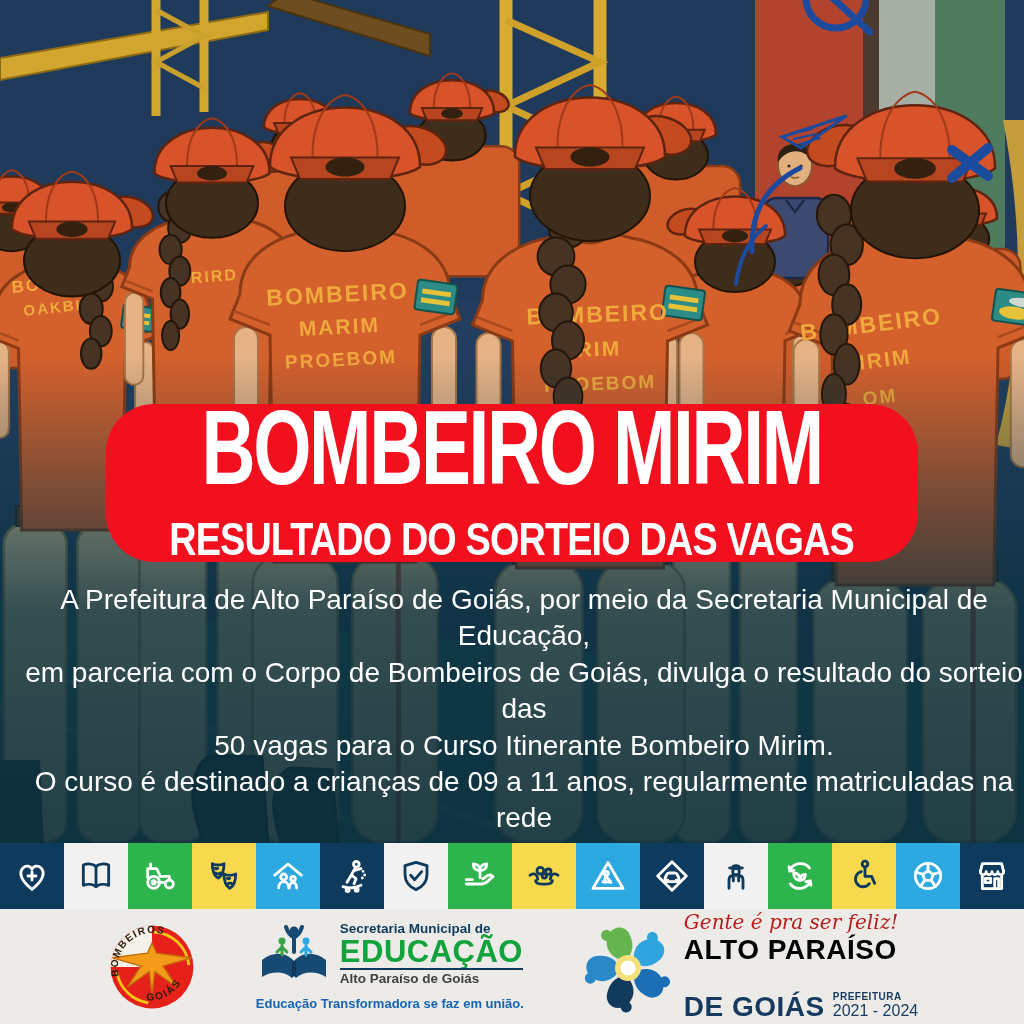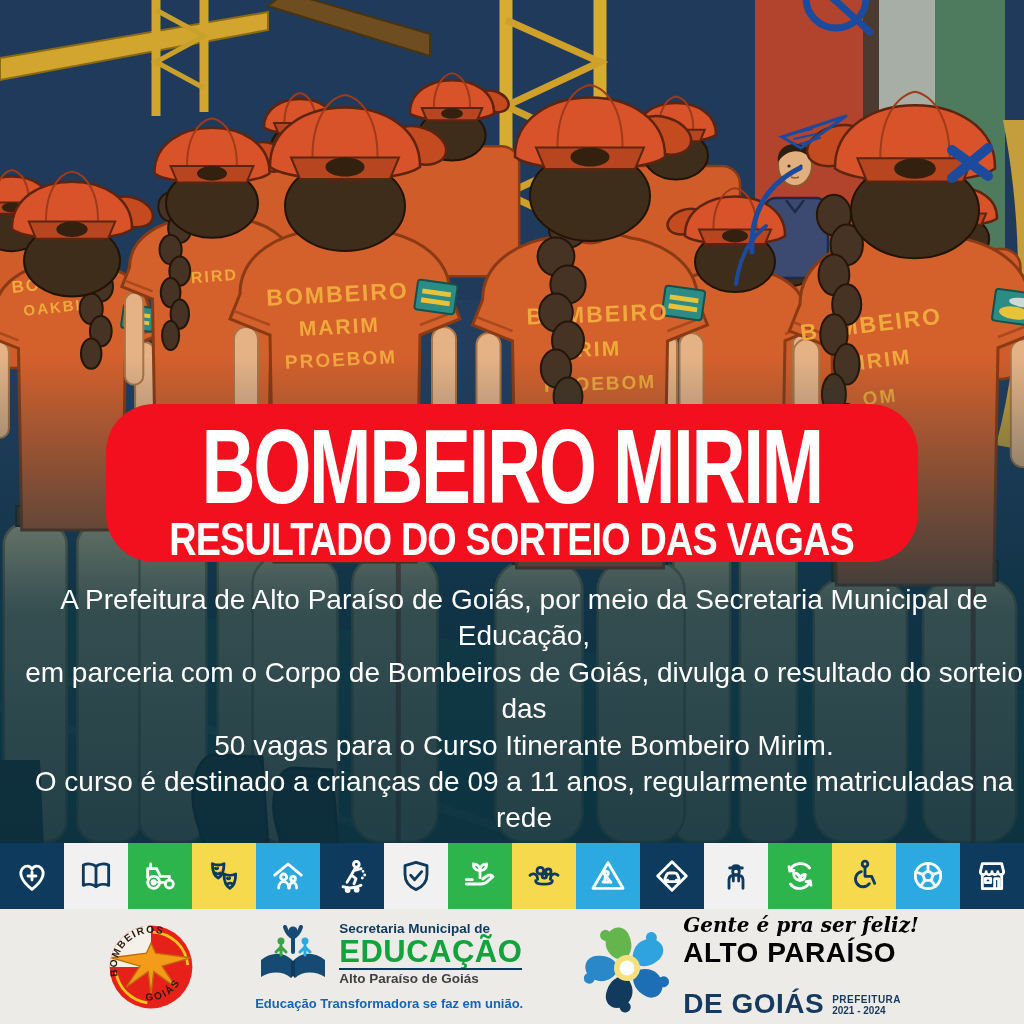--- a/index.html
+++ b/index.html
@@ -6,21 +6,21 @@
   .poster{position:relative;width:1024px;height:1024px;overflow:hidden;
     font-family:"Liberation Sans",sans-serif;background:#223d5e;}
   .scene-wrap{position:absolute;left:0;top:0;width:1024px;height:848px;}
   .scene-wrap svg{display:block;width:100%;height:100%;}
   .overlay{position:absolute;left:0;top:0;width:1024px;height:848px;pointer-events:none;
     background:linear-gradient(180deg,rgba(14,50,66,0) 42%,rgba(13,52,66,.45) 58%,
       rgba(11,48,62,.78) 72%,rgba(10,46,60,.88) 100%);}
   
   .banner{position:absolute;left:50%;transform:translateX(-50%);top:404px;width:812px;height:158px;
     background:#f20f1e;border-radius:48px;display:flex;flex-direction:column;align-items:center;
-    justify-content:flex-end;z-index:5;}
+    justify-content:space-between;z-index:5;}
   .banner-title{color:#fff;font-weight:900;font-size:96px;line-height:.92;letter-spacing:-3px;
     transform:scale(.78,1.1);white-space:nowrap;}
   .banner-subtitle{color:#fff;font-weight:900;font-size:45px;line-height:1;letter-spacing:-1px;
     transform:scale(.84,1.02);white-space:nowrap;margin-top:6px;}
   
   .body-text{position:absolute;left:12px;top:582px;width:1024px;z-index:6;text-align:center;
     color:#fff;font-size:28px;line-height:1.3;font-weight:400;}
   .body-text p{margin:0;white-space:pre-line;}
   
   .icon-strip{position:absolute;left:0;top:843px;width:1024px;height:66px;display:flex;z-index:7;}
@@ -33,28 +33,28 @@
   .logo-bombeiros svg{display:block;width:92px;height:92px;}
   .logo-educacao{display:flex;flex-direction:column;}
   .edu-row{display:flex;align-items:center;gap:8px;}
   .edu-text{display:flex;flex-direction:column;line-height:1.05;}
   .edu-dept{color:#0d3a5c;font-weight:700;font-size:13.5px;}
   .edu-name{color:#12a33c;font-weight:900;font-size:31px;letter-spacing:.5px;}
   .edu-city{color:#404040;font-weight:700;font-size:13.5px;border-top:2px solid #0d3a5c;padding-top:2px;}
   .edu-tagline{color:#1565b4;font-weight:700;font-size:13px;margin-top:10px;}
   .logo-prefeitura{display:flex;align-items:center;gap:10px;}
   .pref-text{display:flex;flex-direction:column;line-height:1;}
-  .pref-slogan{font-family:"DejaVu Serif",serif;font-style:italic;font-weight:700;
-    color:#000000;font-size:20px;margin-bottom:4px;text-align:right;}
+  .pref-slogan{font-family:"DejaVu Serif",serif;font-style:italic;font-weight:400;
+    color:#b91c1c;font-size:20px;margin-bottom:4px;}
   .pref-city1{color:#000000;font-weight:900;font-size:28px;letter-spacing:.5px;}
   .pref-row{display:flex;align-items:flex-end;gap:8px;}
   .pref-city2{color:#15395f;font-weight:700;font-size:28px;letter-spacing:.5px;}
   .pref-term{display:flex;flex-direction:column;line-height:1.1;padding-bottom:2px;margin-top:27px;}
   .pref-term-label{color:#15395f;font-weight:800;font-size:10px;letter-spacing:.5px;}
-  .pref-term-years{color:#15395f;font-weight:700;font-size:10px;}
+  .pref-term-years{color:#15395f;font-weight:400;font-size:16px;}
 </style>
 </head>
 <body>
 
 <div class="poster">
 
   <div class="scene-wrap">
     <svg id="scene" viewBox="0 0 1024 848" preserveAspectRatio="none">
         <rect x="0" y="0" width="1024" height="848" fill="#223d5e"></rect>
         <rect x="0" y="0" width="1024" height="300" fill="#1f3a5a"></rect>

